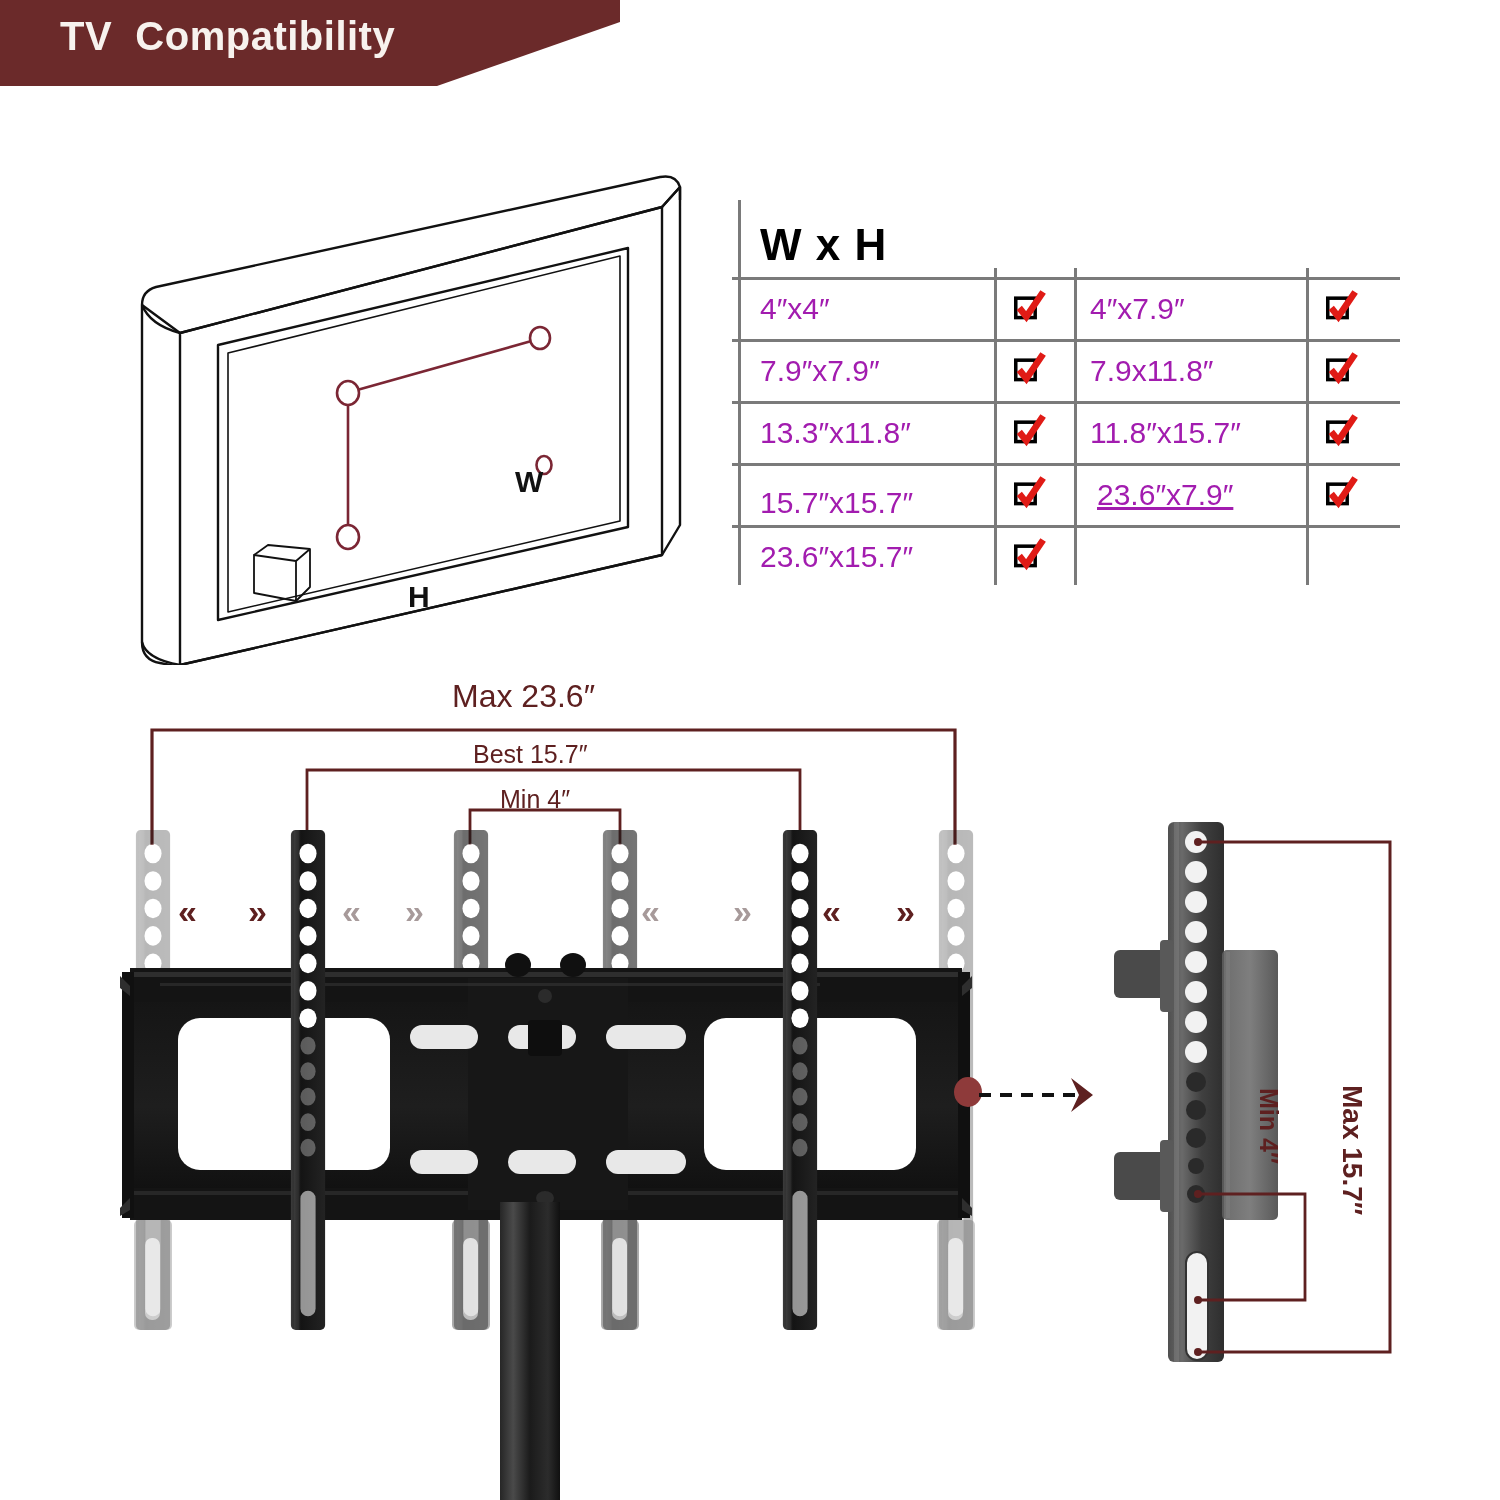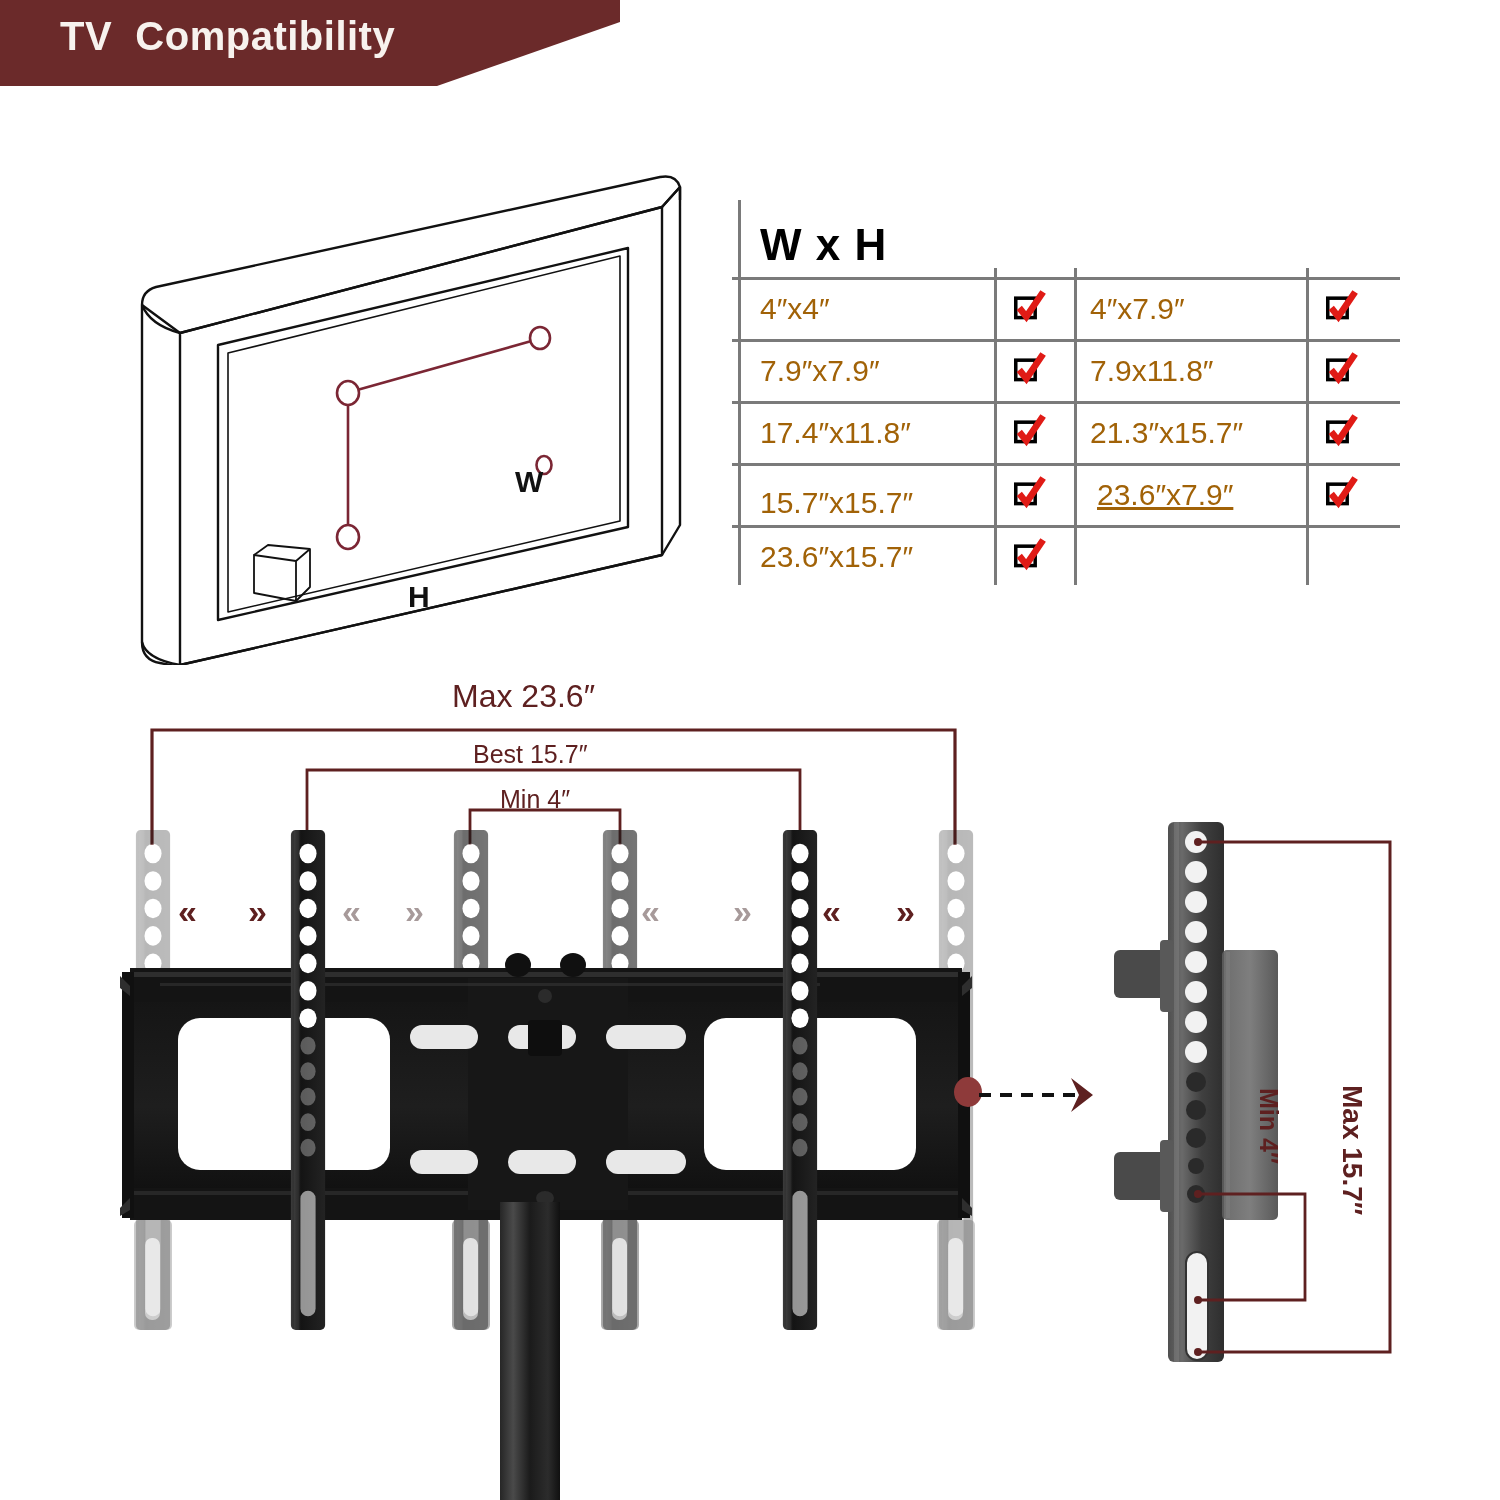--- a/index.html
+++ b/index.html
@@ -83,21 +83,21 @@
     top: 20px;
     font-size: 44px;
     font-weight: bold;
     color: #000;
     letter-spacing: 1px;
     white-space: pre;
   }
   .tbl-cell-text {
     position: absolute;
     font-size: 30px;
-    color: #a16207;
+    color: #a21caf;
     white-space: nowrap;
   }
   .tbl-check {
     position: absolute;
     width: 30px;
     height: 30px;
   }
   .tbl-check svg { display: block; overflow: visible; }
 
   
@@ -269,28 +269,28 @@
         </svg>
     </div>
     <div class="tbl-cell-text" style="left:352px; top:154px;">7.9x11.8″</div>
     <div class="tbl-check" style="left:588px; top:154px;">
       <svg viewBox="0 0 34 34" width="30" height="30">
           <rect x="2" y="7" width="22" height="22" fill="#fff" stroke="#000" stroke-width="4"></rect>
           <path d="M 6 18 L 14 28 L 33 0" fill="none" stroke="#E01B16" stroke-width="7.5"></path>
         </svg>
     </div>
 
-    <div class="tbl-cell-text" style="left:22px; top:216px;">17.4″x11.8″</div>
+    <div class="tbl-cell-text" style="left:22px; top:216px;">13.3″x11.8″</div>
     <div class="tbl-check" style="left:276px; top:216px;">
       <svg viewBox="0 0 34 34" width="30" height="30">
           <rect x="2" y="7" width="22" height="22" fill="#fff" stroke="#000" stroke-width="4"></rect>
           <path d="M 6 18 L 14 28 L 33 0" fill="none" stroke="#E01B16" stroke-width="7.5"></path>
         </svg>
     </div>
-    <div class="tbl-cell-text" style="left:352px; top:216px;">21.3″x15.7″</div>
+    <div class="tbl-cell-text" style="left:352px; top:216px;">11.8″x15.7″</div>
     <div class="tbl-check" style="left:588px; top:216px;">
       <svg viewBox="0 0 34 34" width="30" height="30">
           <rect x="2" y="7" width="22" height="22" fill="#fff" stroke="#000" stroke-width="4"></rect>
           <path d="M 6 18 L 14 28 L 33 0" fill="none" stroke="#E01B16" stroke-width="7.5"></path>
         </svg>
     </div>
 
     <div class="tbl-cell-text" style="left:22px; top:278px;margin-top:8px;">15.7″x15.7″</div>
     <div class="tbl-check" style="left:276px; top:278px;">
       <svg viewBox="0 0 34 34" width="30" height="30">

